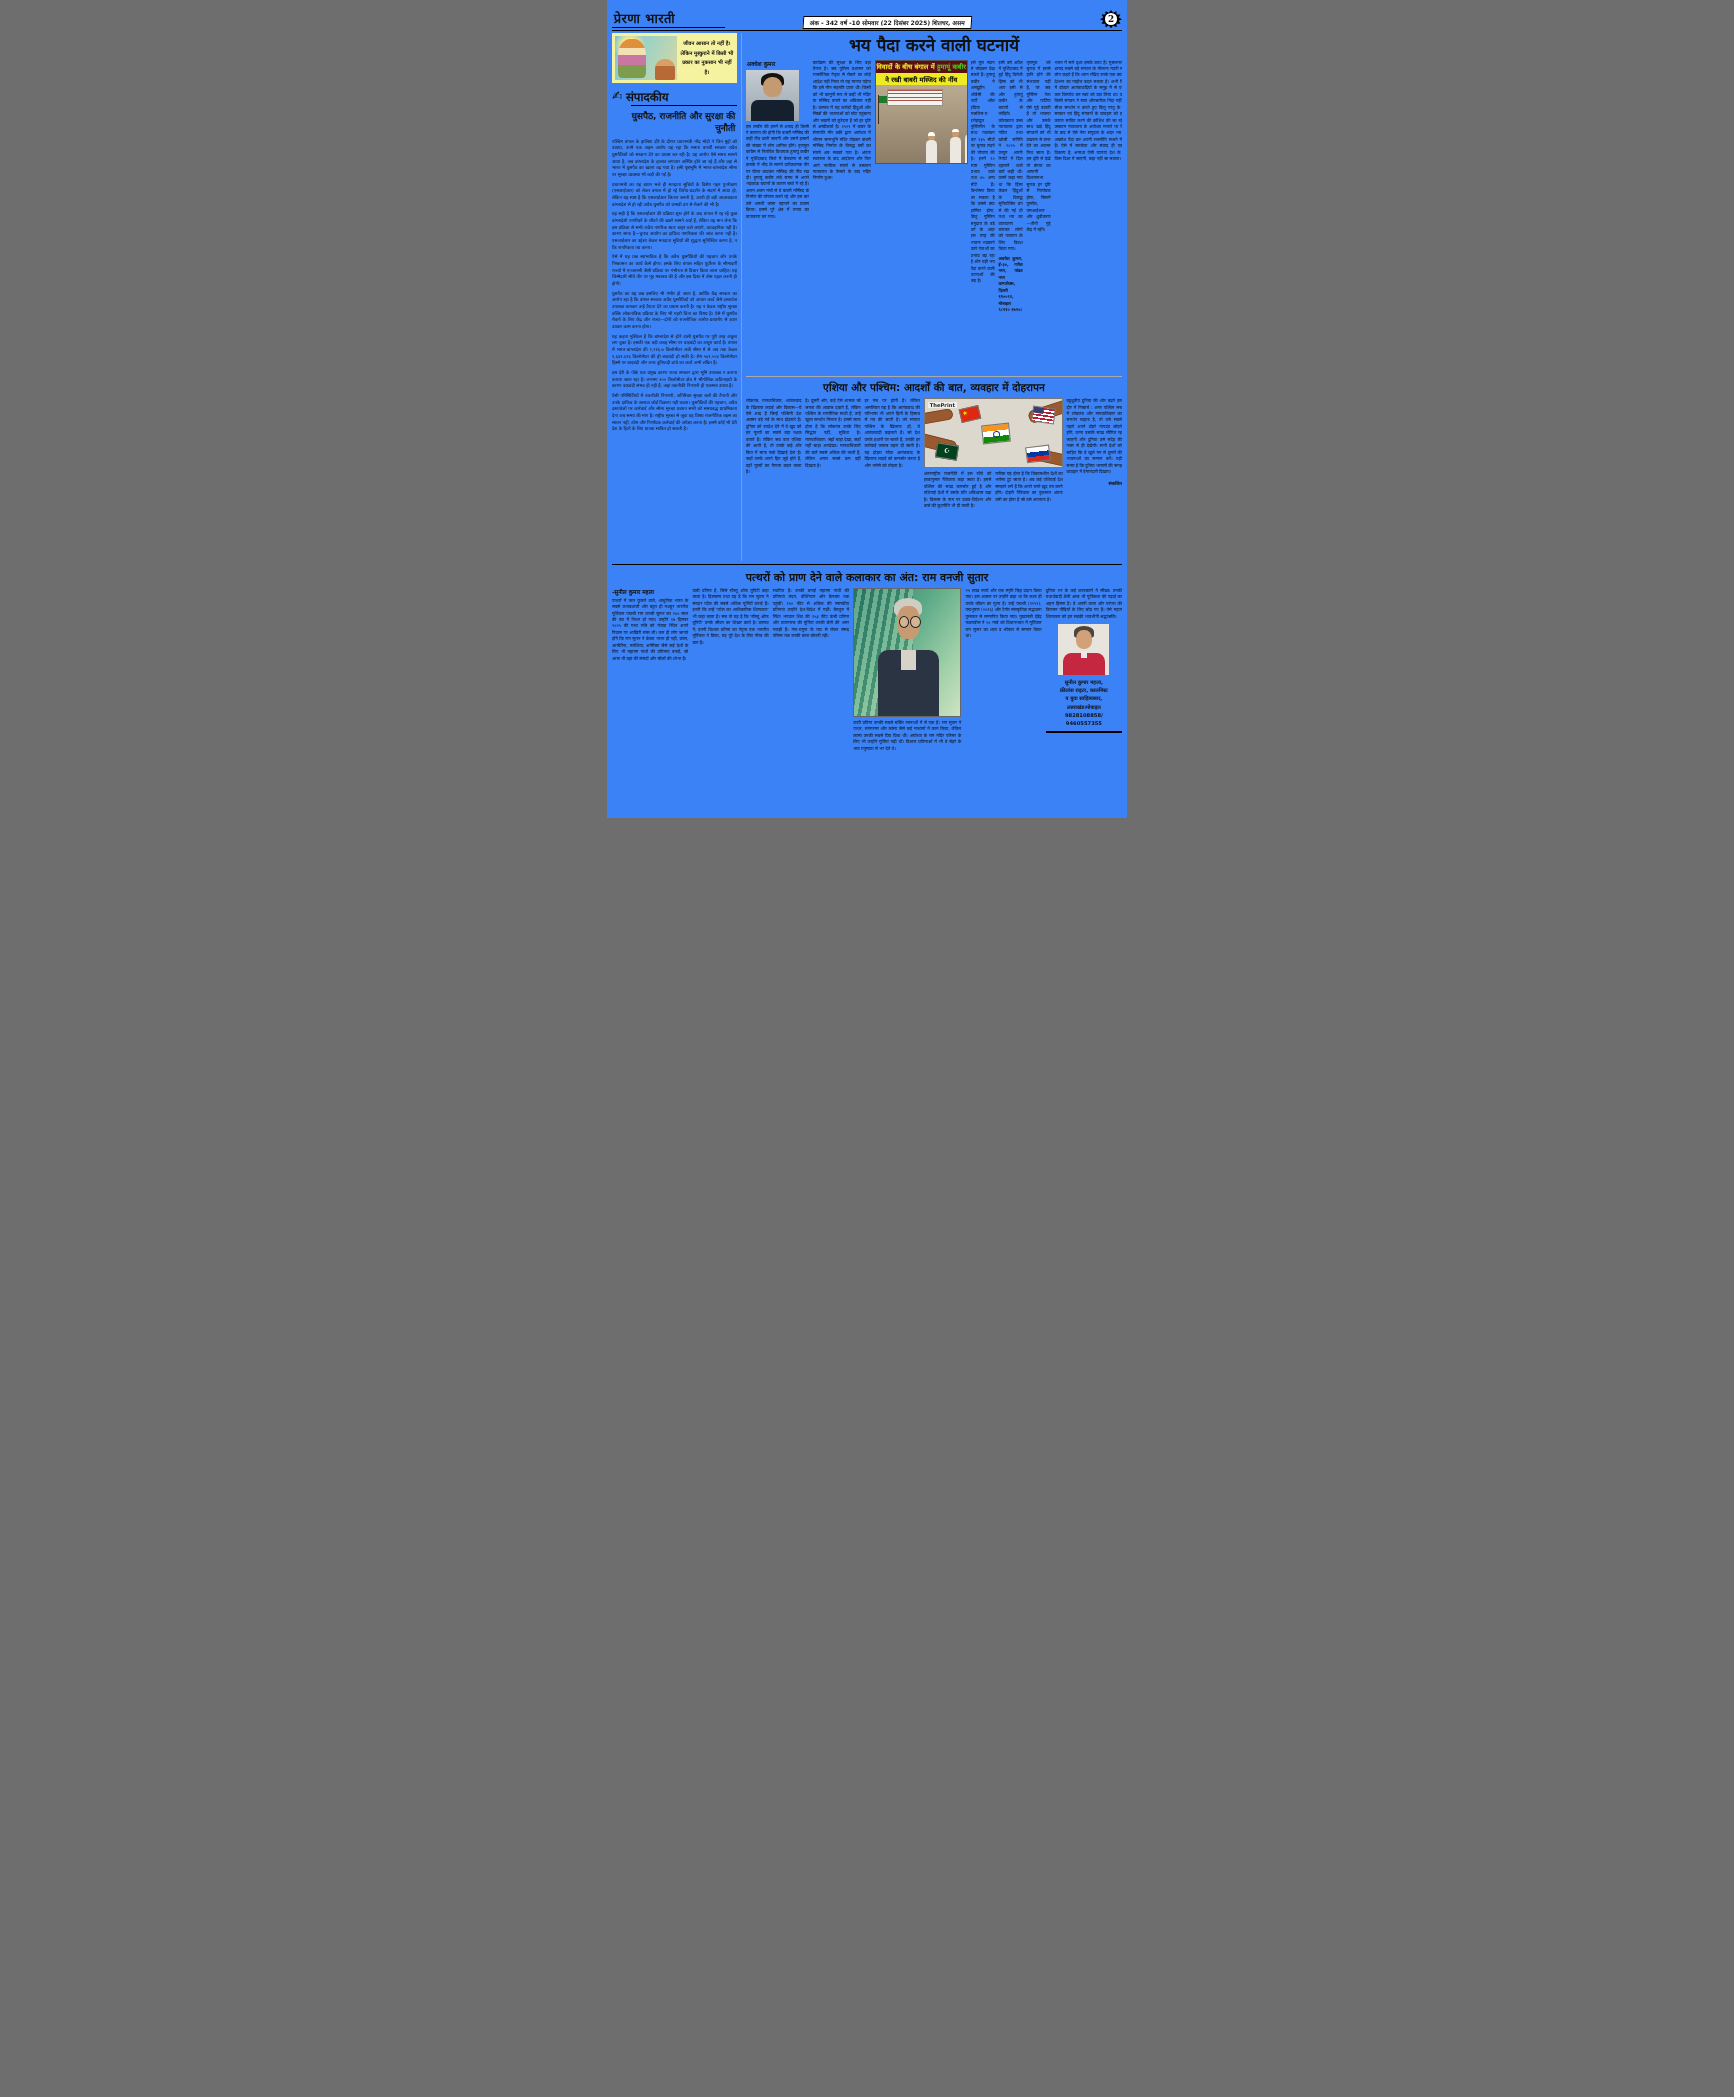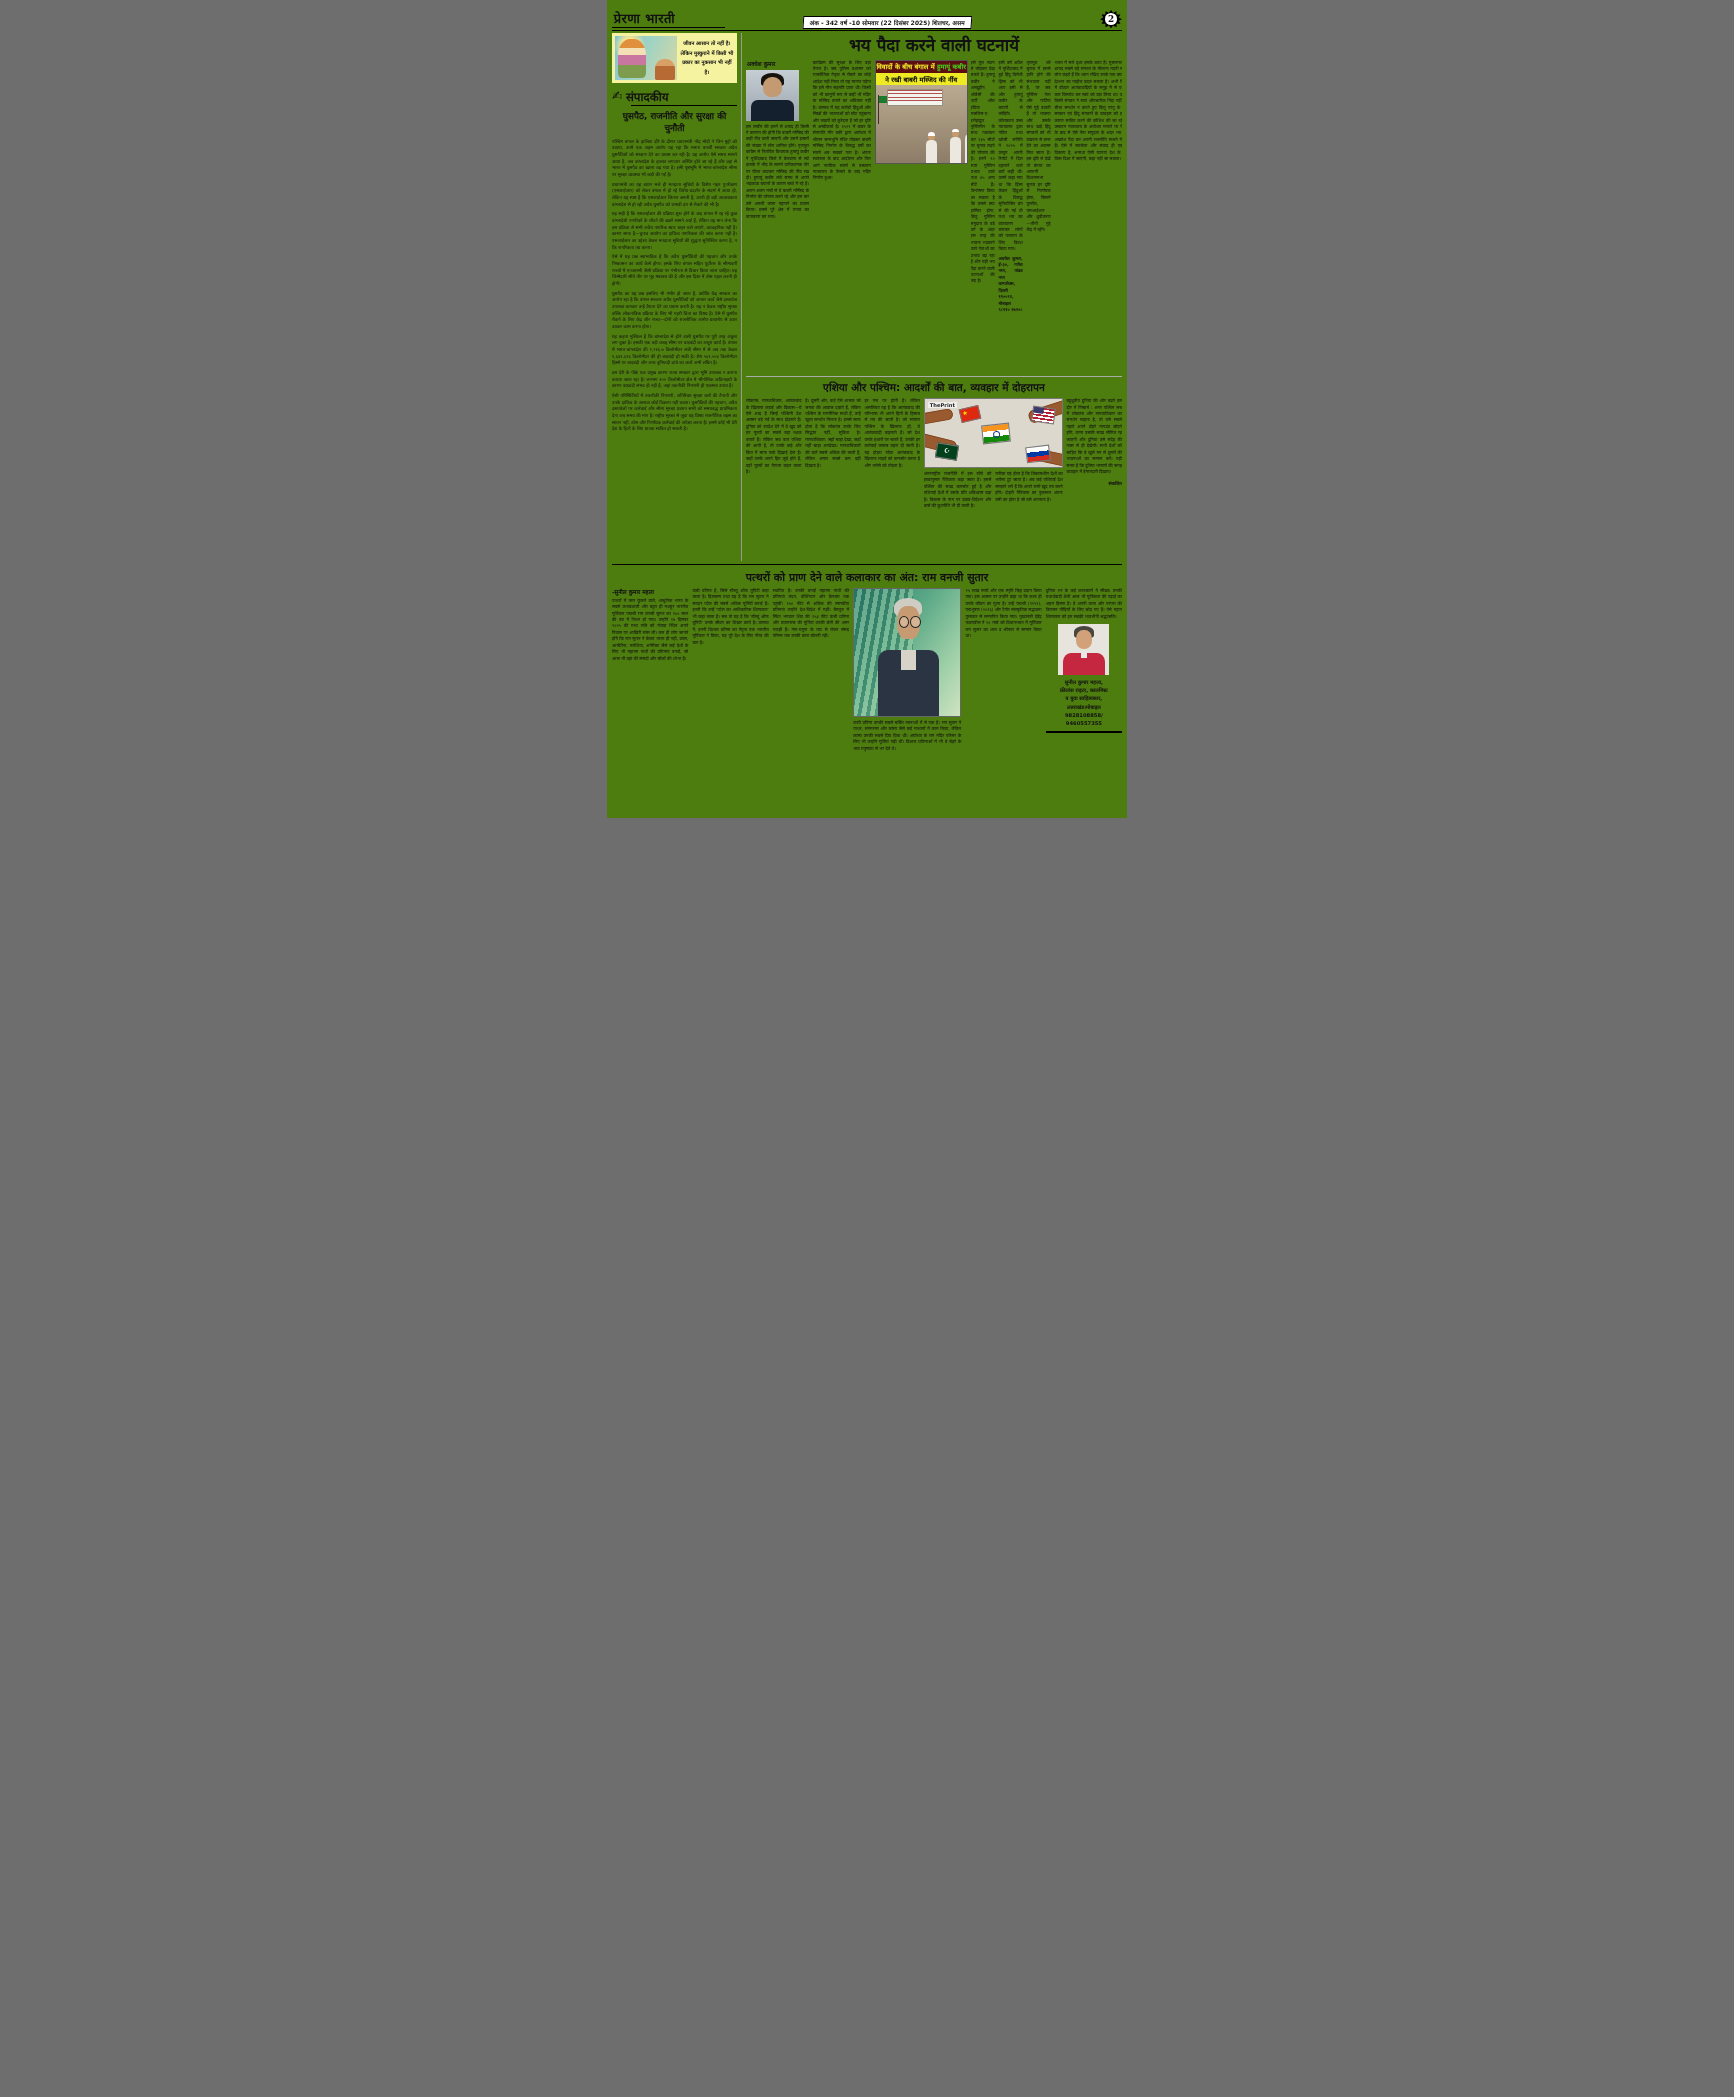--- a/index.html
+++ b/index.html
@@ -1,16 +1,16 @@
 <!DOCTYPE html>
 <html style="font-size:6.7px"><head>
 <meta charset="utf-8">
 <style>
   html,body{margin:0;padding:0;background:#6e6e6e;}
-  .page{width:520px;height:818px;margin:0 auto;background:#4d7c0f;color:#111;
+  .page{width:520px;height:818px;margin:0 auto;background:#3b82f6;color:#111;
         font-family:"DejaVu Sans","Liberation Sans",sans-serif;position:relative;
         box-sizing:border-box;padding:3.4px 5px 4.2px;overflow:hidden;}
 
   
   header{display:flex;align-items:flex-end;gap:6.7px;border-bottom:1.7px solid #000;
          padding-bottom:2.1px;height:25px;position:relative;}
   .mast-title{font-size:13px;font-weight:bold;letter-spacing:0.4px;border-bottom:1.3px solid #000;
               padding:0 50px 0.8px 1.7px;white-space:nowrap;}
   .issue-box{position:absolute;left:50%;bottom:0.8px;transform:translateX(-38%) skewX(-4deg);
              border:1.3px solid #000;padding:1.7px 5.9px;font-weight:bold;font-size:6px;
@@ -37,21 +37,21 @@
          background:linear-gradient(180deg,#e0903c 0 22%,#f3e0b4 22% 40%,#c977a0 40% 66%,#7e9c4e 66% 100%);}
   .k-dev{position:absolute;right:3%;bottom:0;width:32%;height:48%;border-radius:45% 45% 8% 8%;
          background:linear-gradient(180deg,#d8a066 0 35%,#b86a34 35% 100%);}
   .quote-text{flex:1;font-weight:bold;font-size:5.2px;line-height:1.8;text-align:center;align-self:center;}
 
   
   .ed-head{display:flex;align-items:center;gap:3.4px;margin-top:5px;}
   .pen-icon{font-size:12.6px;line-height:1;}
   .ed-title{font-size:11.7px;font-weight:bold;}
   .ed-rule{border-top:1.7px solid #000;margin:1.3px 0 2.5px 18.5px;}
-  .ed-headline{font-size:8.8px;font-weight:bold;text-align:center;margin:3.4px 1.7px 4.2px;line-height:1.4;}
+  .ed-headline{font-size:8.8px;font-weight:bold;text-align:right;margin:3.4px 1.7px 4.2px;line-height:1.4;}
   .ed-body p{font-size:4.4px;line-height:1.52;text-align:justify;margin:0 0 2.9px;}
 
   
   .lead h1{font-size:17px;font-weight:bold;text-align:center;margin:0 0 3.4px;}
   .lead-row{display:flex;gap:3.8px;height:314px;overflow:hidden;}
   .body{font-size:4.3px;line-height:1.5;text-align:justify;margin:0;}
   .c1{width:63px;flex:none;}
   .c2{width:58px;flex:none;}
   .c5{width:75px;flex:none;}
   .byline{font-weight:bold;font-size:5.7px;margin:0 0 2.1px 0.8px;}

